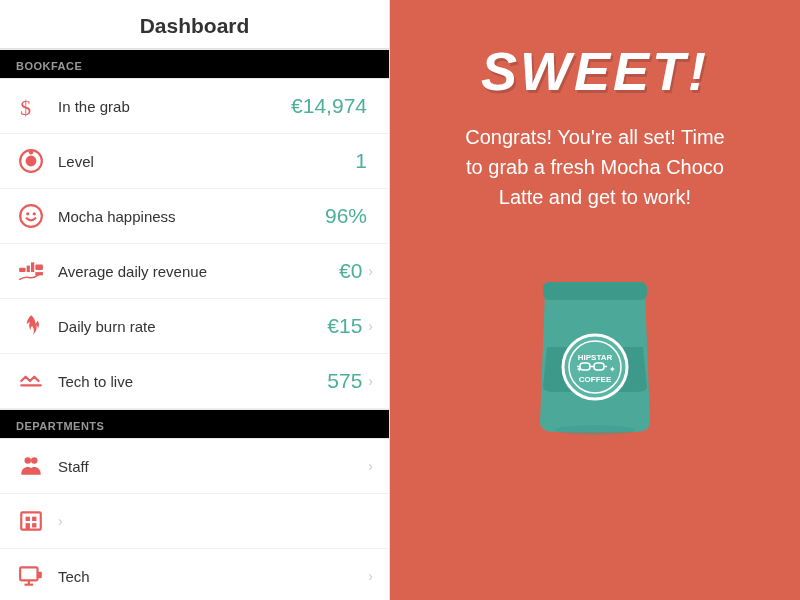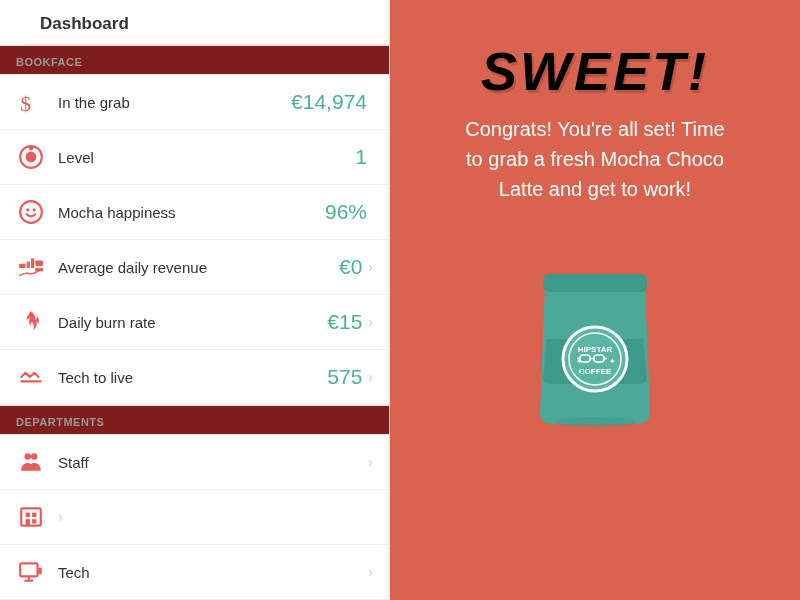--- a/index.html
+++ b/index.html
@@ -16,35 +16,35 @@
       width: 390px;
       height: 600px;
       background: #fff;
       border-right: 1px solid #e0e0e0;
       display: flex;
       flex-direction: column;
       overflow: hidden;
     }
 
     .dashboard-header {
+      text-align: center;
       padding: 14px 16px 10px;
-      font-size: 17px;
+      font-size: 21px;
       font-weight: 600;
       color: #333;
       border-bottom: 1px solid #e0e0e0;
-      margin-left: 24px;
     }
 
     .section-label {
       font-size: 11px;
       font-weight: 600;
       color: #999;
       letter-spacing: 0.5px;
       padding: 10px 16px 6px;
-      background: #7f1d1d;
+      background: #000000;
       border-bottom: 1px solid #e8e8e8;
       border-top: 1px solid #e8e8e8;
     }
 
     .list-item {
       display: flex;
       align-items: center;
       padding: 12px 16px;
       border-bottom: 1px solid #f0f0f0;
       cursor: pointer;
@@ -92,25 +92,25 @@
       display: flex;
       flex-direction: column;
       align-items: center;
       justify-content: flex-start;
       padding: 40px 30px 20px;
     }
 
     .sweet-title {
       font-size: 54px;
       font-weight: 900;
-      color: #000000;
+      color: #ffffff;
       letter-spacing: 3px;
       text-transform: uppercase;
       font-style: italic;
-      margin-bottom: 12px;
+      margin-bottom: 20px;
       text-shadow: 2px 3px 0px rgba(0,0,0,0.15);
     }
 
     .sweet-message {
       font-size: 20px;
       color: #fff;
       text-align: center;
       line-height: 1.5;
       margin-bottom: 30px;
       max-width: 280px;

